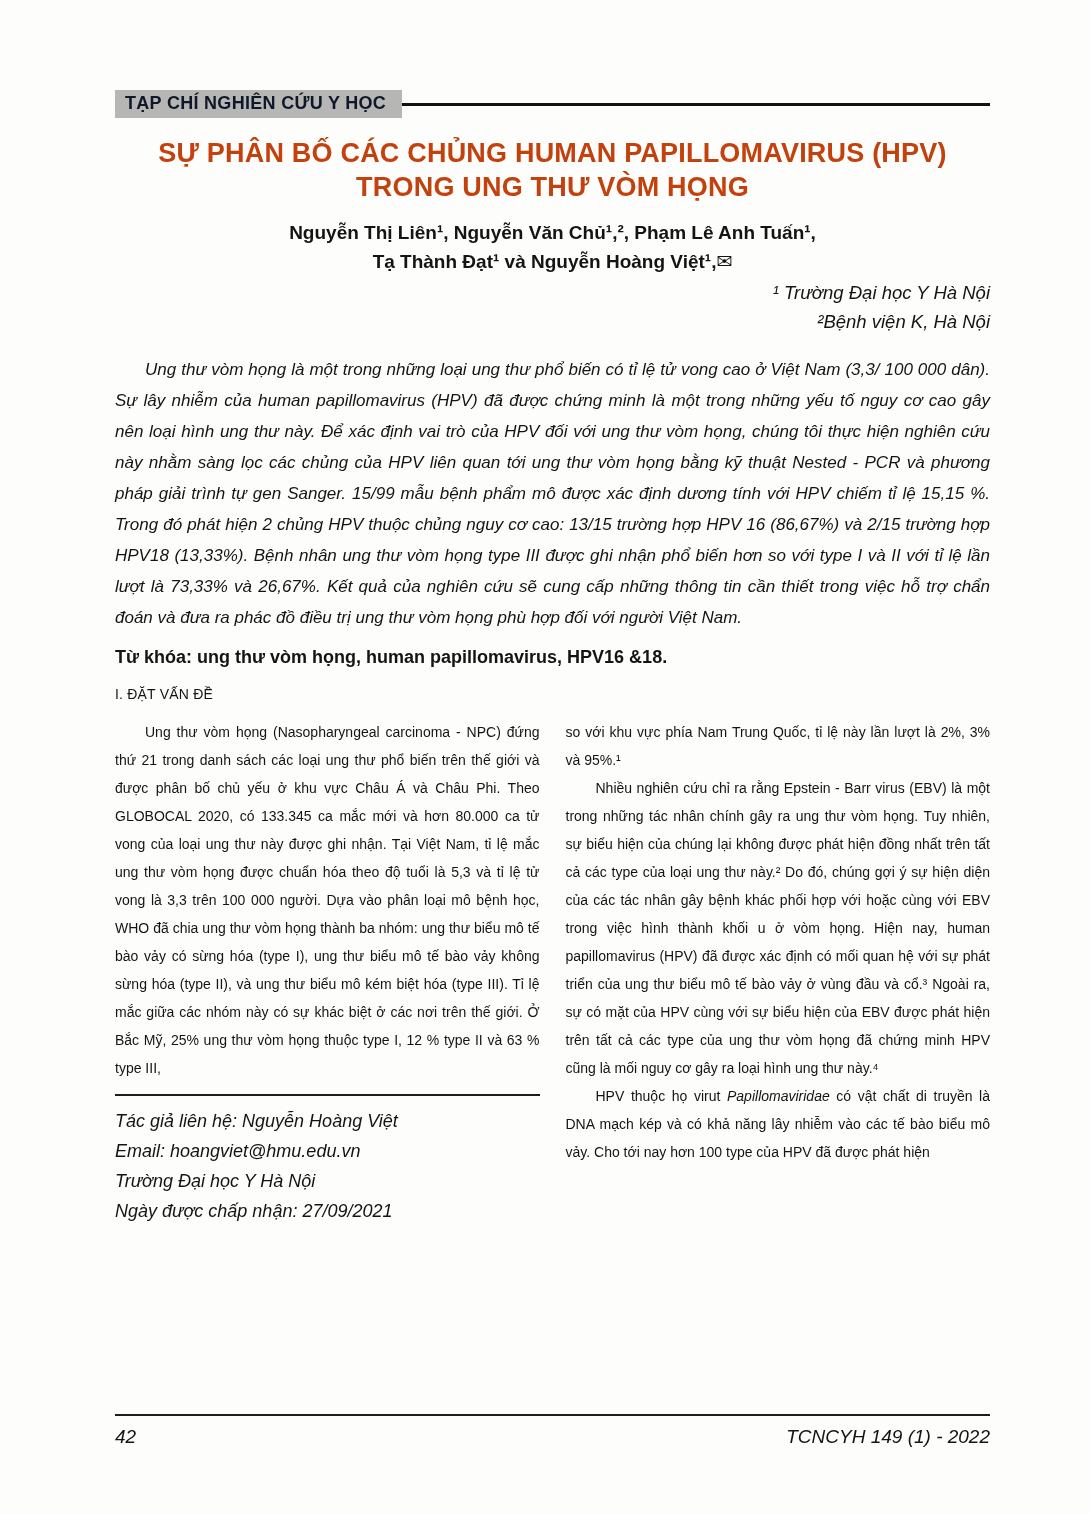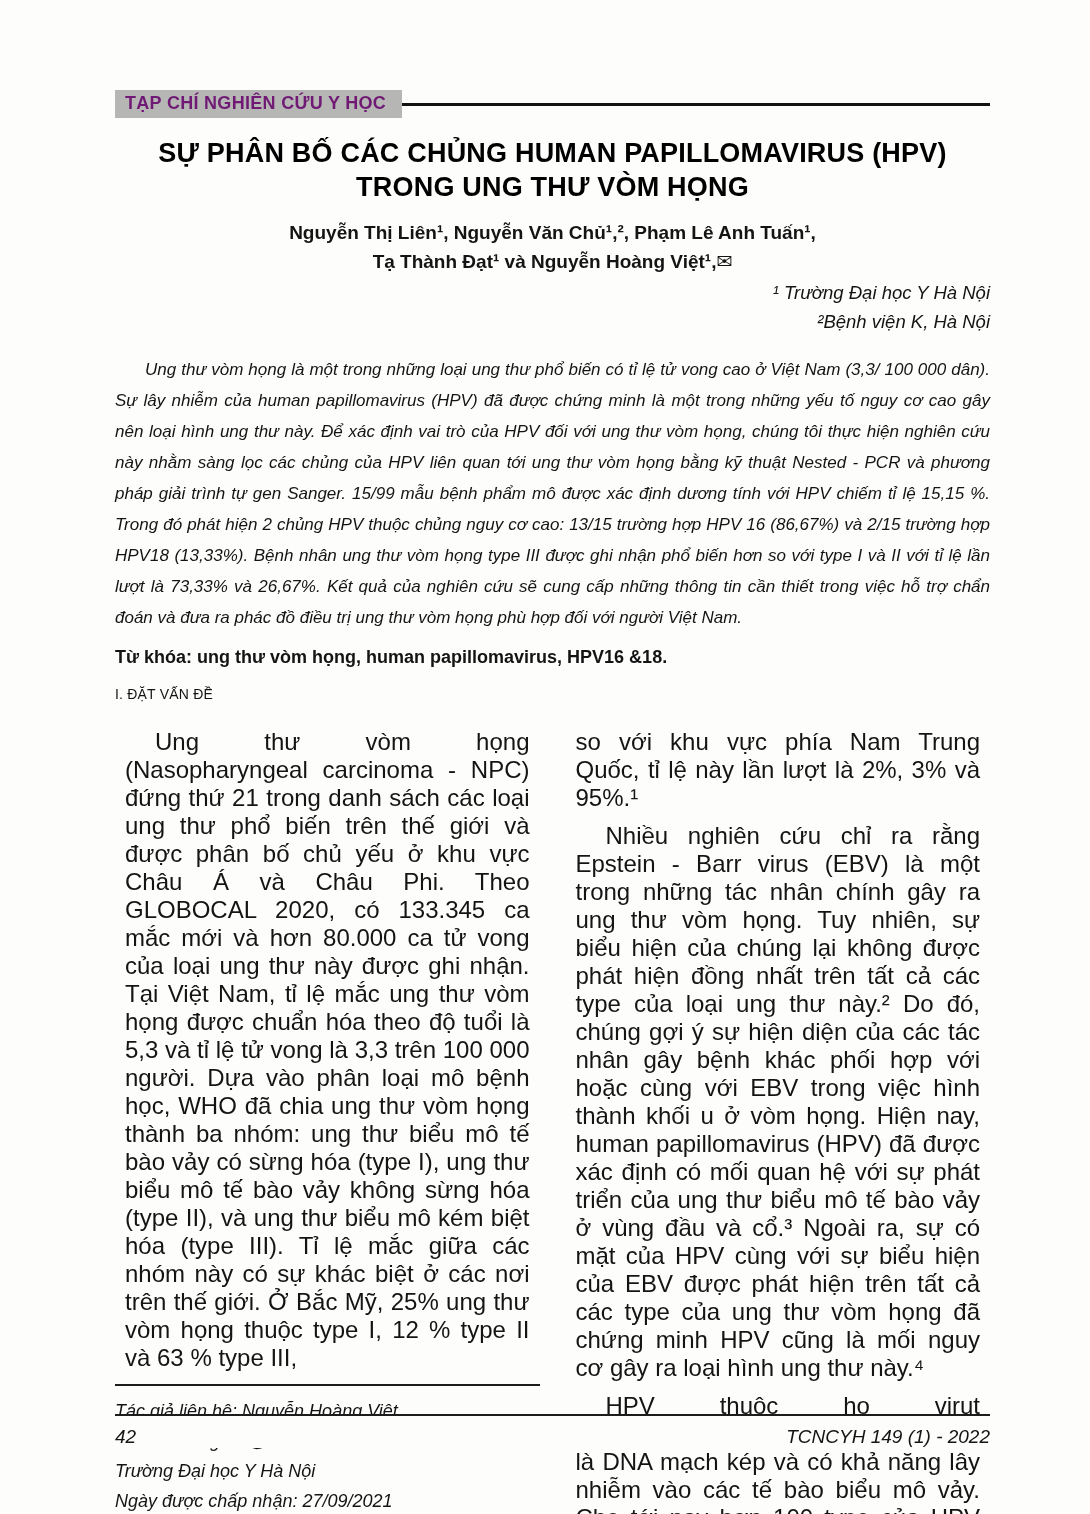--- a/index.html
+++ b/index.html
@@ -7,39 +7,39 @@
     width:1090px;height:1514px;background:#fdfdfc;
     font-family:"Liberation Sans","DejaVu Sans",sans-serif;
     color:#141414;
   }
   .page{
     position:relative;width:1090px;height:1514px;box-sizing:border-box;
     padding:90px 100px 0 115px;overflow:hidden;background:#fdfdfc;
   }
   .header-row{display:flex;align-items:center;}
   .journal-badge{
-    background:#b6b7b4;color:#701a75;font-size:18px;font-weight:bold;
+    background:#b6b7b4;color:#0f172a;font-size:18px;font-weight:bold;
     padding:3px 16px 4px 10px;white-space:nowrap;letter-spacing:.3px;
   }
   .header-rule{flex:1;height:3px;background:#121212;}
   .title{
     margin-top:18px;text-align:center;font-size:27px;font-weight:bold;
-    line-height:34px;letter-spacing:.2px;color:#000000;
+    line-height:34px;letter-spacing:.2px;color:#c2410c;
   }
   .authors{margin-top:14px;text-align:center;font-weight:bold;font-size:19px;line-height:29px;}
   .affiliations{margin-top:2px;text-align:right;font-style:italic;font-size:18.5px;line-height:29px;}
   .abstract{
     margin:18px 0 0;font-style:italic;font-size:17px;line-height:31px;
     text-align:justify;text-indent:30px;
   }
   .keywords{margin:14px 0 0;font-weight:bold;font-size:18px;}
   .section-heading{margin:18px 0 16px;font-size:14px;font-weight:normal;letter-spacing:.2px;}
   .columns{display:flex;gap:26px;margin-top:12px;}
   .col{flex:1;min-width:0;}
-  .body-par{margin:10px;font-size:24px;line-height:28px;text-align:justify;}
+  .body-par{margin:0;font-size:14px;line-height:28px;text-align:justify;}
   .indent{text-indent:30px;}
   .footnote{
     margin-top:12px;border-top:2px solid #1c1c1c;padding-top:10px;
     font-style:italic;font-size:18px;line-height:30px;
   }
   .footer{
     position:absolute;left:115px;right:100px;top:1414px;
     border-top:2px solid #1c1c1c;padding-top:10px;background:#fdfdfc;
     display:flex;justify-content:space-between;font-style:italic;font-size:19px;text-align:right;
   }

